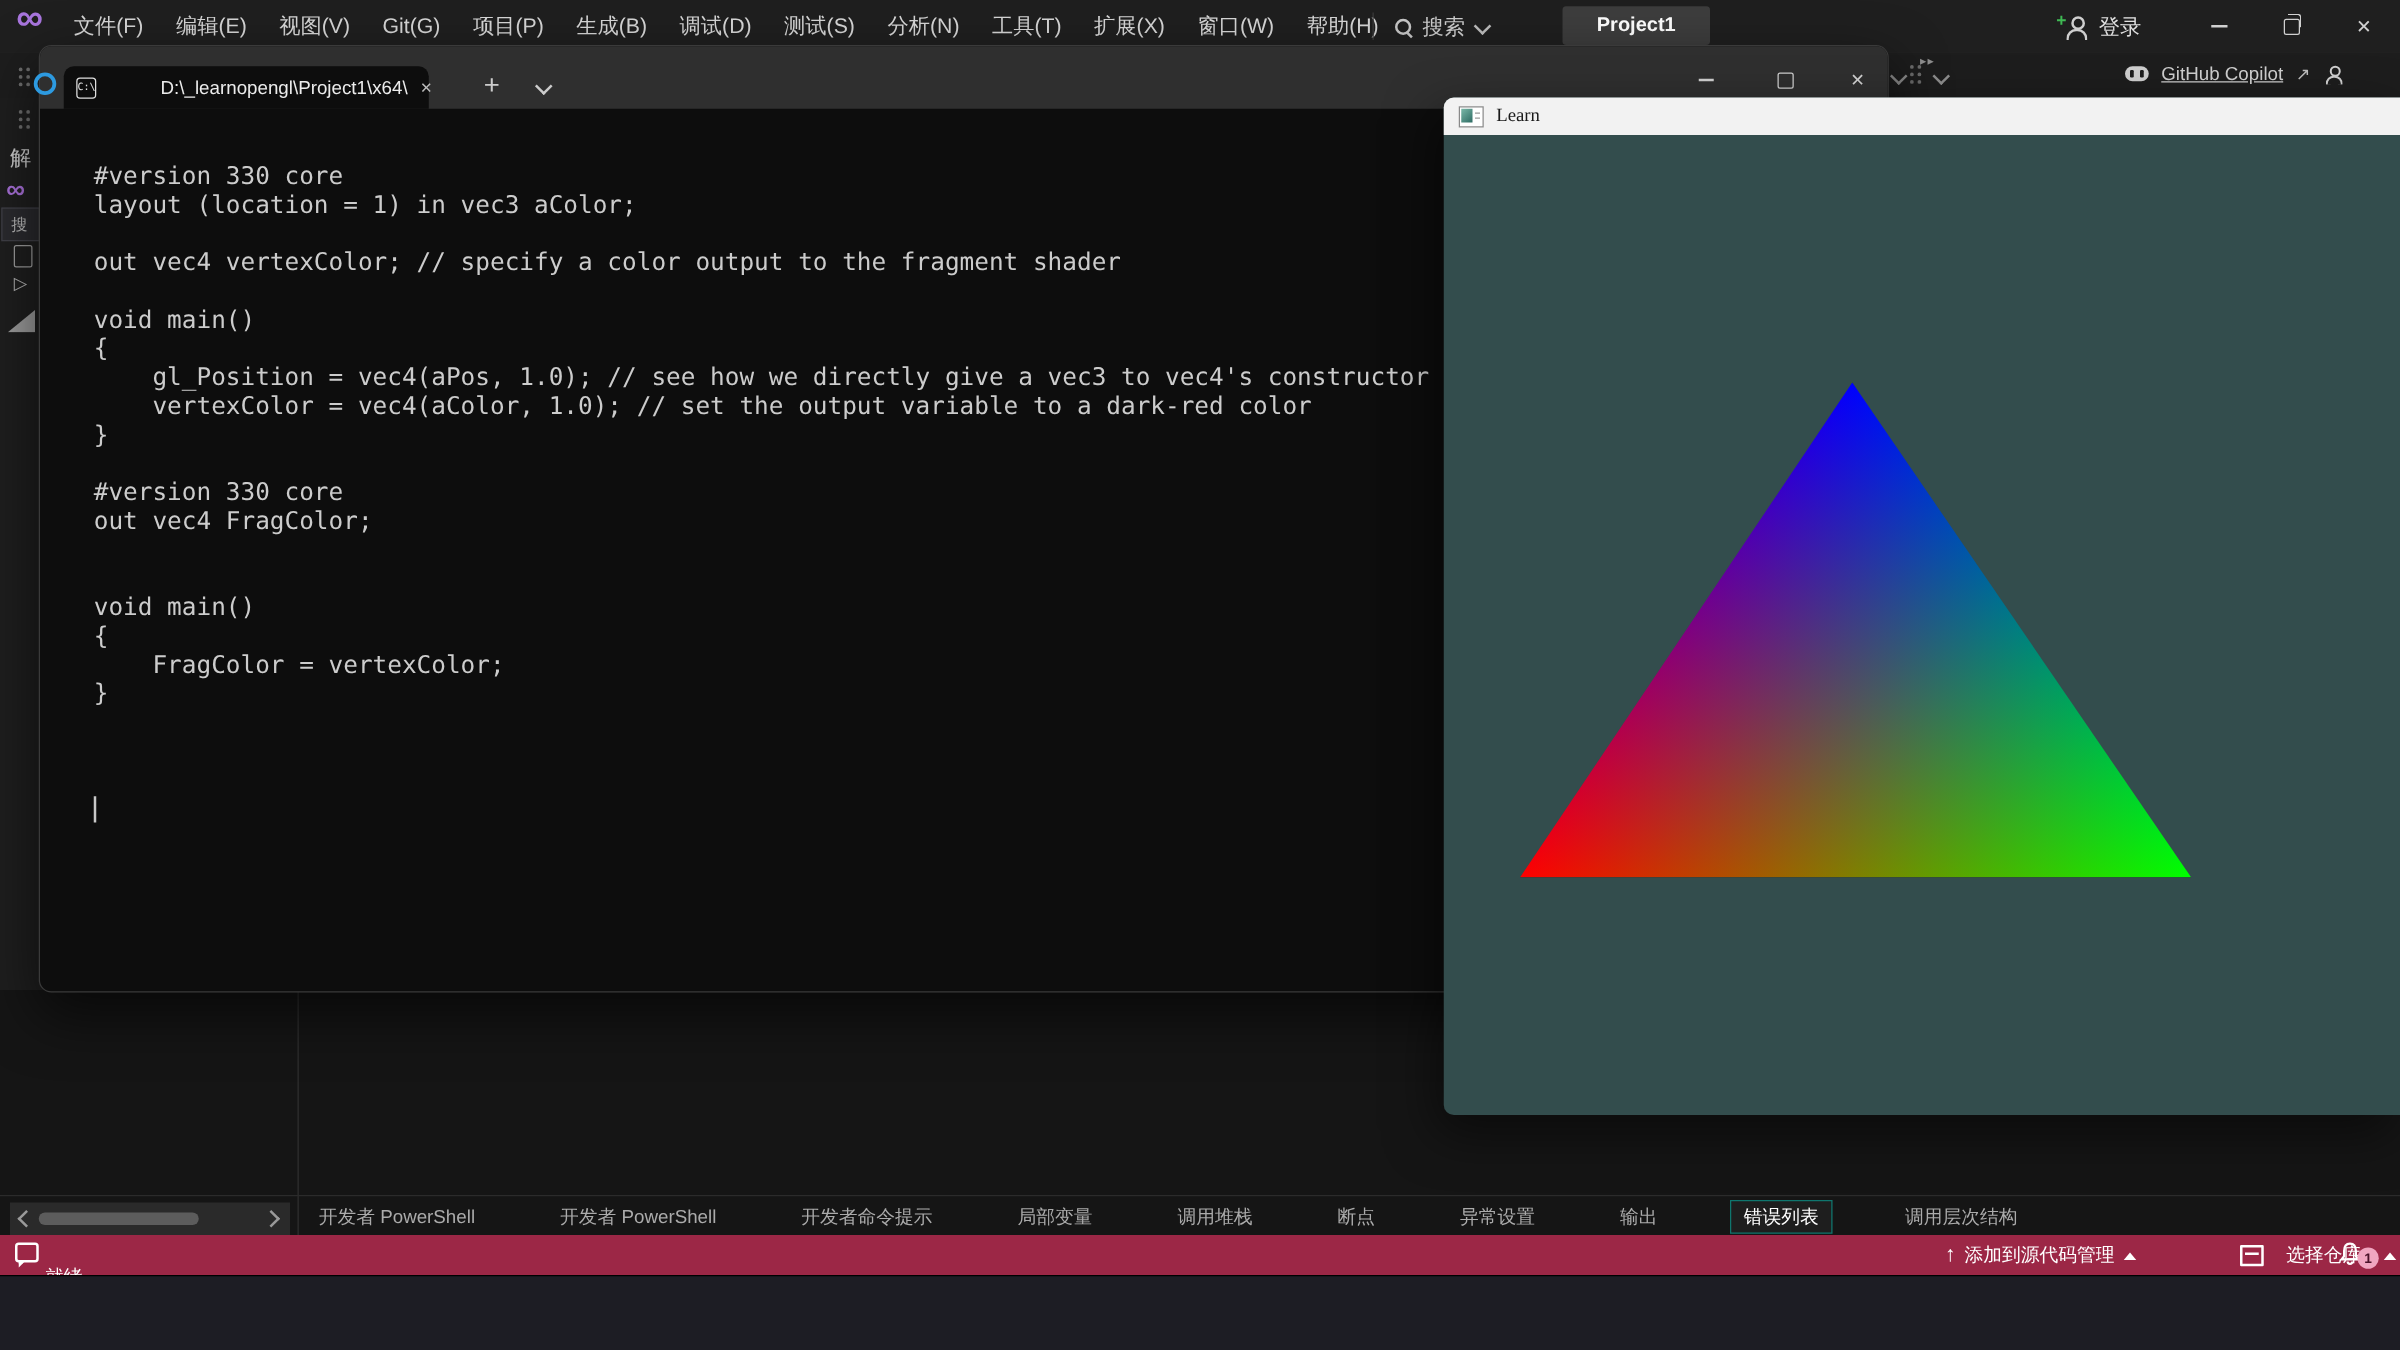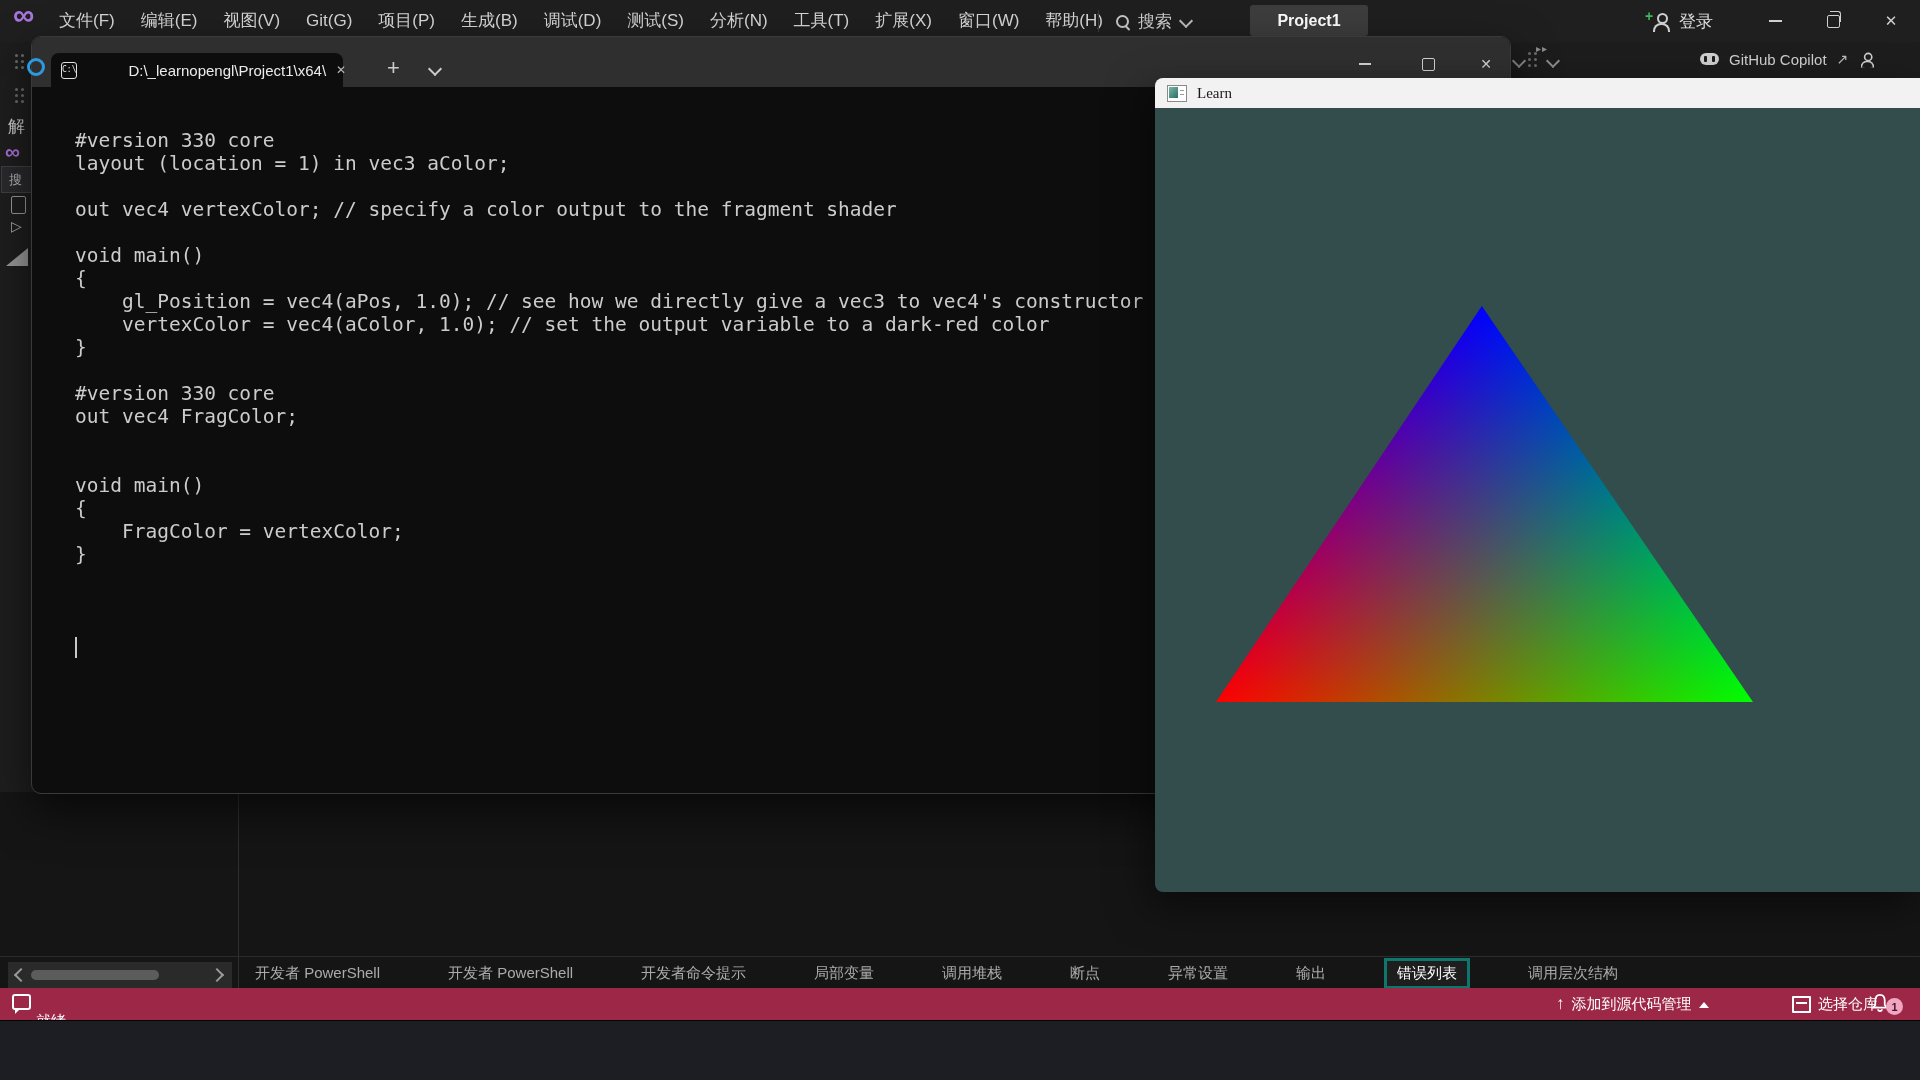--- a/index.html
+++ b/index.html
@@ -37,21 +37,21 @@
   
   #vs-toolbar{left:0;top:42px;width:1920px;height:36px;background:#1d1d1d;}
   #tb-overflow{left:1536px;top:43px;font-size:10px;color:#8f8f8f;letter-spacing:1px;}
   .tb-chev{top:56px;width:8px;height:8px;border-right:2px solid #8f8f8f;border-bottom:2px solid #8f8f8f;transform:rotate(45deg);position:absolute;}
   .dotgrid{display:grid;grid-template-columns:repeat(2,3px);grid-auto-rows:3px;gap:3px;}
   .dotgrid i{background:#6d6d6d;border-radius:50%;}
   #copilot{left:1700px;top:44px;height:30px;display:flex;align-items:center;gap:10px;}
   .copilot-goggles{position:relative;width:19px;height:12px;background:#cfcfcf;border-radius:6px;}
   .copilot-goggles::before,.copilot-goggles::after{content:'';position:absolute;top:3px;width:3px;height:6px;background:#1d1d1d;border-radius:1px;}
   .copilot-goggles::before{left:4px;} .copilot-goggles::after{left:12px;}
-  #copilot .lbl{font-size:15px;color:#cfcfcf;}
+  #copilot .lbl{font-size:15px;color:#cfcfcf;text-decoration:underline;}
   .mini-icon{font-size:14px;color:#bdbdbd;}
 
   
   .sliver{color:#c8c8c8;}
   #sliver-search-box{left:1px;top:166px;width:29px;height:25px;background:#2a2a2e;border:1px solid #3f3f46;}
   #sliver-search-box span{font-size:13px;color:#b5b5b5;position:absolute;left:7px;top:4px;}
   .file-ic{left:11px;top:196px;width:13px;height:16px;border:1.5px solid #9a9a9a;border-radius:2px;}
   #sliver-corner{left:6px;top:248px;width:22px;height:18px;background:#9a9a9a;clip-path:polygon(100% 0,100% 100%,0 100%);}
   #blue-ring{left:27px;top:58px;width:12px;height:12px;border:3px solid #2d9ae0;border-radius:50%;z-index:4;}
 
@@ -59,30 +59,30 @@
   #bottom-panel{left:0;top:792px;width:1920px;height:196px;background:#151515;}
   #panel-vline{left:238px;top:792px;width:1px;height:196px;background:#2f2f2f;}
   #panel-hline{left:0;top:956px;width:1920px;height:1px;background:#2b2b2b;}
   #hscroll{left:8px;top:962px;width:224px;height:26px;background:#2a2a2a;display:flex;align-items:center;}
   #hscroll .arrow{width:8px;height:8px;border-right:2px solid #9a9a9a;border-bottom:2px solid #9a9a9a;}
   #hscroll .left{transform:rotate(135deg);margin-left:8px;}
   #hscroll .right{transform:rotate(-45deg);margin-left:auto;margin-right:10px;}
   #hscroll .thumb{position:absolute;left:23px;top:8px;width:128px;height:10px;background:#5c5c5c;border-radius:5px;}
   #panel-tabs{left:245px;top:959px;height:29px;display:flex;align-items:center;gap:48px;}
   .ptab{font-size:15px;color:#ababab;padding:3px 10px;white-space:nowrap;}
-  .ptab.selected{background:#1e1e1e;border:3px solid #0f766e;color:#fff;}
+  .ptab.selected{background:#1e1e1e;border:1px solid #0f766e;color:#fff;}
 
   
   #statusbar{left:0;top:988px;width:1920px;height:32px;background:var(--status_bar);color:#fff;}
   .bubble{position:absolute;left:12px;top:6px;width:15px;height:12px;border:2px solid #fff;border-radius:3px;}
   .bubble::after{content:'';position:absolute;left:1px;bottom:-6px;border:3px solid transparent;border-top-color:#fff;border-left-color:#fff;}
   #statusbar .txt{font-size:15px;color:#fff;}
   #status-ready{left:36px;top:24px;}
   #sc-group{left:1556px;top:0;height:32px;display:flex;align-items:center;gap:7px;}
-  #repo-group{left:1748px;top:0;height:32px;display:flex;align-items:center;gap:7px;padding-left:44px;}
+  #repo-group{left:1748px;top:0;height:32px;display:flex;align-items:center;gap:18px;padding-left:44px;}
   .tri-up{width:0;height:0;border:5px solid transparent;border-bottom:6px solid #fff;margin-top:-4px;}
   .up-arrow{font-size:17px;font-weight:bold;color:#fff;}
   .repo-ic{position:relative;width:15px;height:13px;border:2px solid #fff;border-radius:1px;}
   .repo-ic::before{content:'';position:absolute;left:2px;top:1px;right:2px;height:3px;border-bottom:2px solid #fff;}
   #status-bell{left:1870px;top:5px;}
   .bell{width:20px;height:20px;}
   #bell-badge{left:1886px;top:998px;width:17px;height:17px;border-radius:50%;background:var(--badge_pink);
               color:#4a1228;font-size:11px;font-weight:bold;display:flex;align-items:center;justify-content:center;z-index:6;}
 
   

